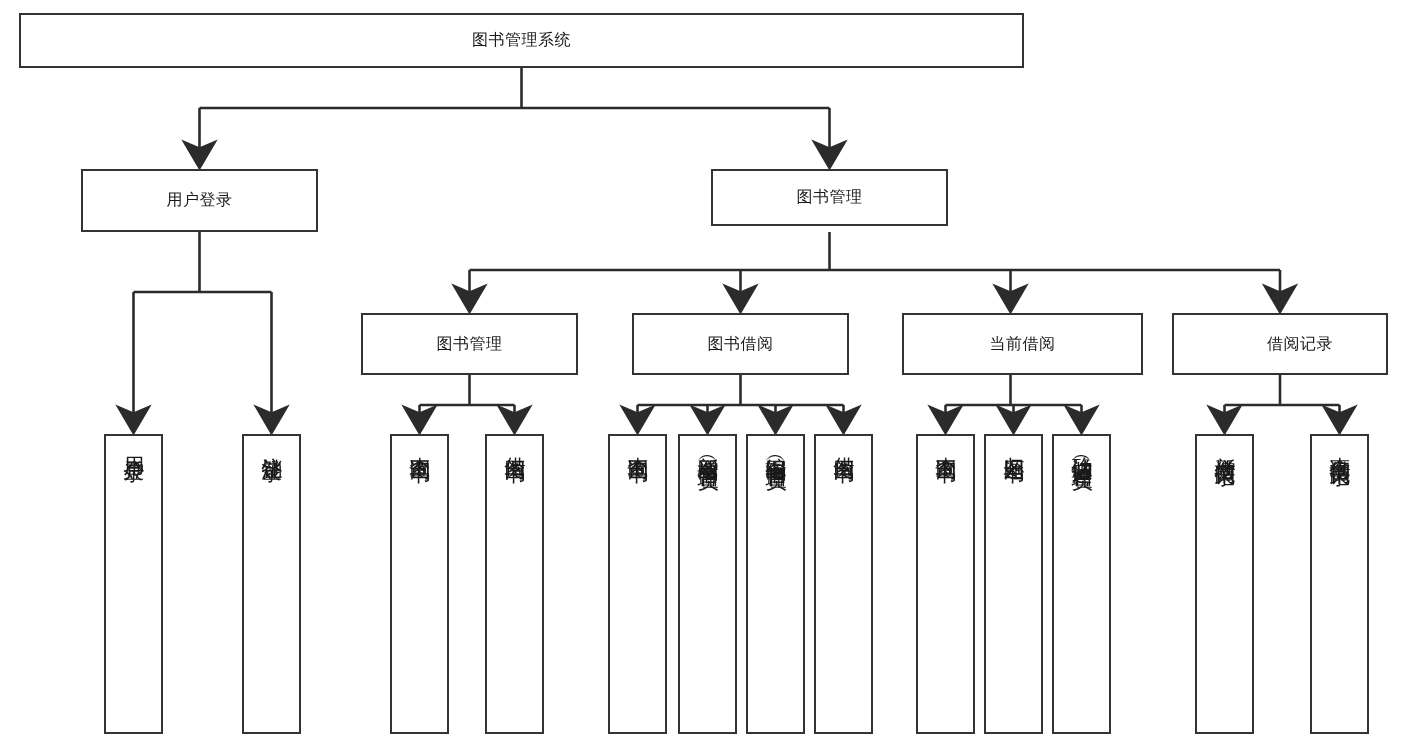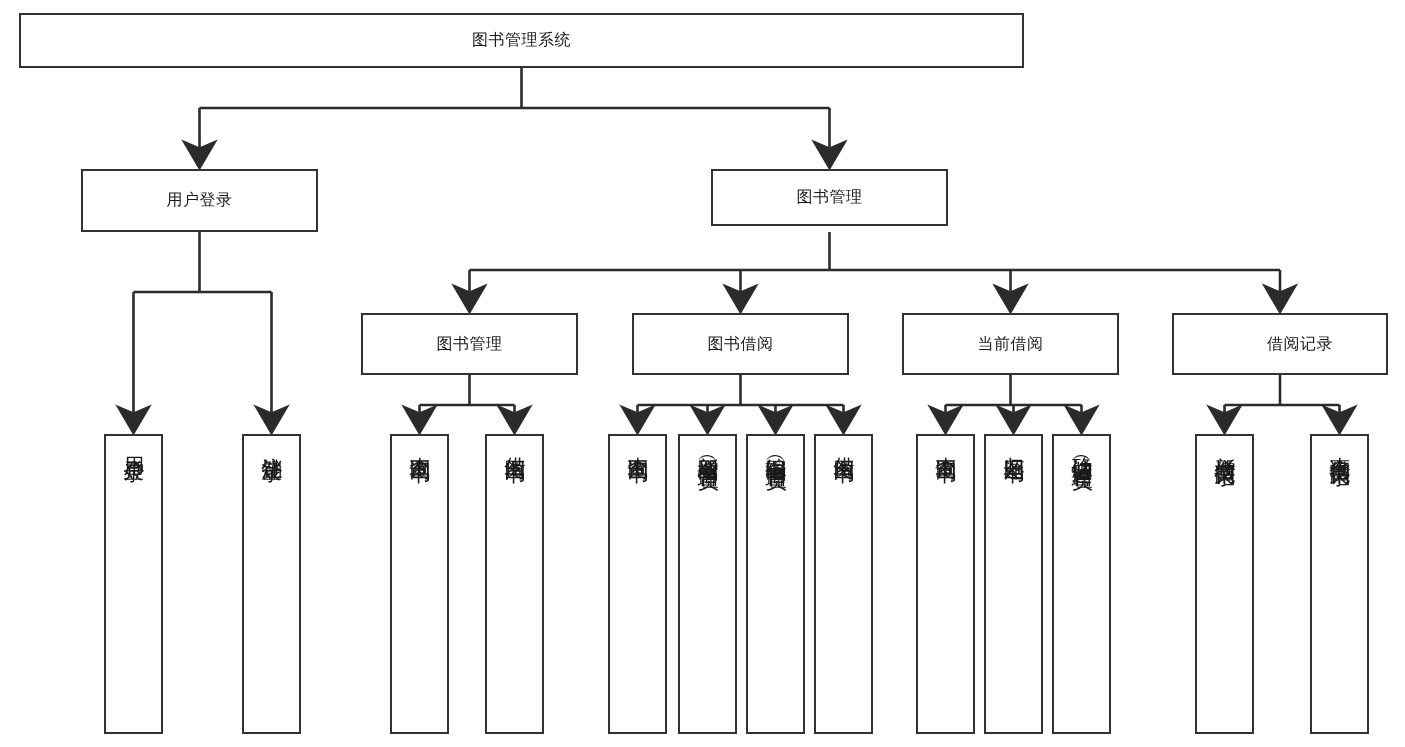--- a/index.html
+++ b/index.html
@@ -129,21 +129,21 @@
   <div class="node horiz" style="left: 711px; top: 169px; width: 237px; height: 57px;">
     <span class="lbl">图书管理</span>
   </div>
 
   <div class="node horiz" style="left: 361px; top: 313px; width: 217px; height: 62px;">
     <span class="lbl">图书管理</span>
   </div>
   <div class="node horiz" style="left: 632px; top: 313px; width: 217px; height: 62px;">
     <span class="lbl">图书借阅</span>
   </div>
-  <div class="node horiz" style="left: 902px; top: 313px; width: 217px; height: 62px;">
+  <div class="node horiz" style="left: 902px; top: 313px; width: 241px; height: 62px;">
     <span class="lbl">当前借阅</span>
   </div>
   <div class="node horiz" style="left: 1172px; top: 313px; width: 216px; height: 62px; padding-left: 40px;">
     <span class="lbl">借阅记录</span>
   </div>
 
   <div class="node vert" style="left: 104px; top: 434px; width: 59px; height: 300px;">
     <span class="lbl">用户登录</span>
   </div>
   <div class="node vert" style="left: 242px; top: 434px; width: 59px; height: 300px;">

